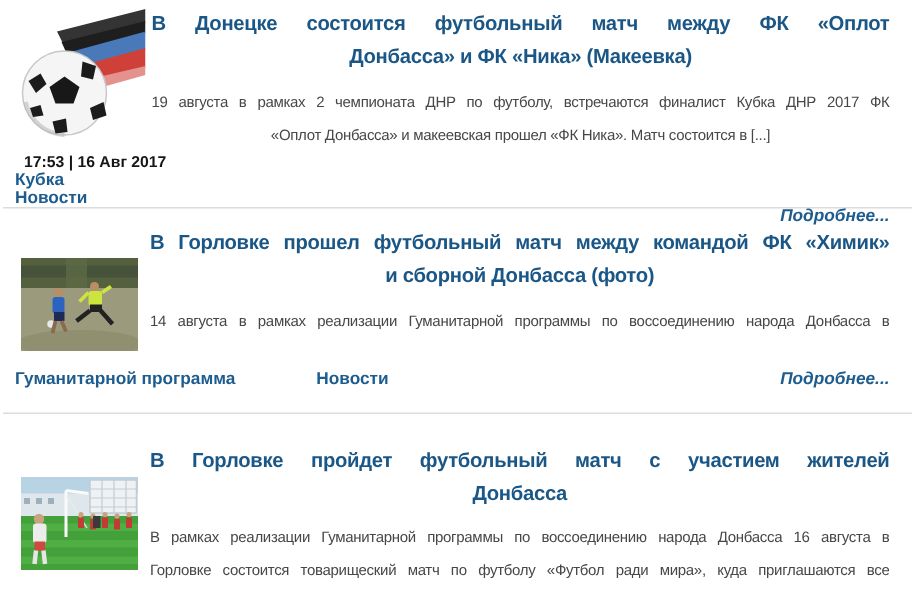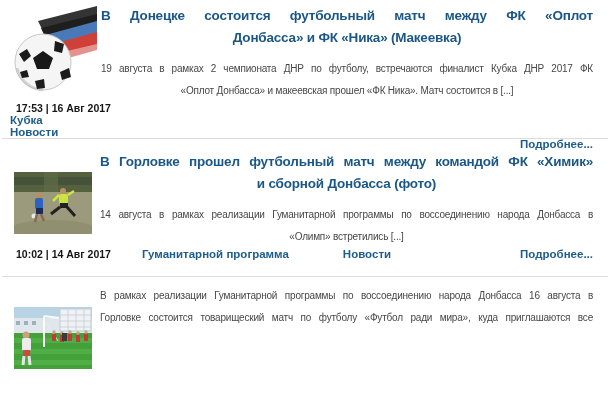--- a/index.html
+++ b/index.html
@@ -26,21 +26,21 @@
 
   .excerpt { margin-top: 9px; font-size: 10px; letter-spacing: -0.2px;
              line-height: 22px; color: #474747; }
   .a3 .excerpt { margin-top: 8px; }
 
   .meta { clear: left; display: flex; align-items: baseline; font-weight: bold; height: 15px; }
   .a1 .meta { margin-bottom: 21px; flex-direction: column; }
   .a2 .meta { margin-bottom: 13px; }
   .time { flex: none; width: 132px; padding-left: 6px; font-size: 10.5px; color: #161616; }
   .cat  { font-size: 11.5px; color: #1d5c8e; text-decoration: none; margin-right: 54px; }
-  .more { font-size: 11.5px; color: #1d5c8e; text-decoration: none; margin-left: auto; }
+  .more { font-size: 11.5px; color: #1d5c8e; text-decoration: none; margin-left: auto; font-style: italic; }
 
   hr.divider { border: 0; border-top: 1px solid #dcdcdc; margin: 0 2px; height: 0; }
 </style>
 </head>
 <body>
 
 <div class="page">
 
   <div class="article a1">
     <a class="thumb">
@@ -99,24 +99,22 @@
         <rect x="46" y="31" width="8" height="5" fill="#222222"></rect>
         <path d="M46 35 L37 42 M53 35 L61 44" stroke="#222222" stroke-width="3"></path>
       </svg>
     </a>
     <a class="title">
       <span class="ln">В Горловке прошел футбольный матч между командой ФК «Химик»</span>
       <span class="lnn">и сборной Донбасса (фото)</span>
     </a>
     <p class="excerpt">
       <span class="ln">14 августа в рамках реализации Гуманитарной программы по воссоединению народа Донбасса в</span>
-      <span class="lnn">«Олимп» встретились [...]</span>
     </p>
     <div class="meta">
-      <span class="time">10:02 | 14 Авг 2017</span>
       <a class="cat">Гуманитарной программа</a>
       <a class="cat">Новости</a>
       <a class="more">Подробнее...</a>
     </div>
   </div>
 
   <hr class="divider">
 
   <div class="article a3">
     <a class="thumb">
@@ -149,19 +147,23 @@
           <circle cx="64" cy="26" r="1.7"></circle>
             <circle cx="72" cy="25" r="1.7"></circle>
         </g>
         <rect x="48" y="26" width="5" height="8" fill="#3a3a3a"></rect>
         <circle cx="12" cy="28" r="3.5" fill="#caa27e"></circle>
         <rect x="8" y="31" width="9" height="13" rx="2" fill="#ececec"></rect>
         <rect x="9" y="43" width="7" height="6" fill="#d04840"></rect>
         <path d="M10 49 L9 58 M15 49 L16 58" stroke="#e6e6e6" stroke-width="3"></path>
       </svg>
     </a>
+    <a class="title">
+      <span class="ln">В Горловке пройдет футбольный матч с участием жителей</span>
+      <span class="lnn">Донбасса</span>
+    </a>
     <p class="excerpt">
       <span class="ln">В рамках реализации Гуманитарной программы по воссоединению народа Донбасса 16 августа в</span>
       <span class="ln">Горловке состоится товарищеский матч по футболу «Футбол ради мира», куда приглашаются все</span>
     </p>
   </div>
 
 </div>
 
 </body></html>

